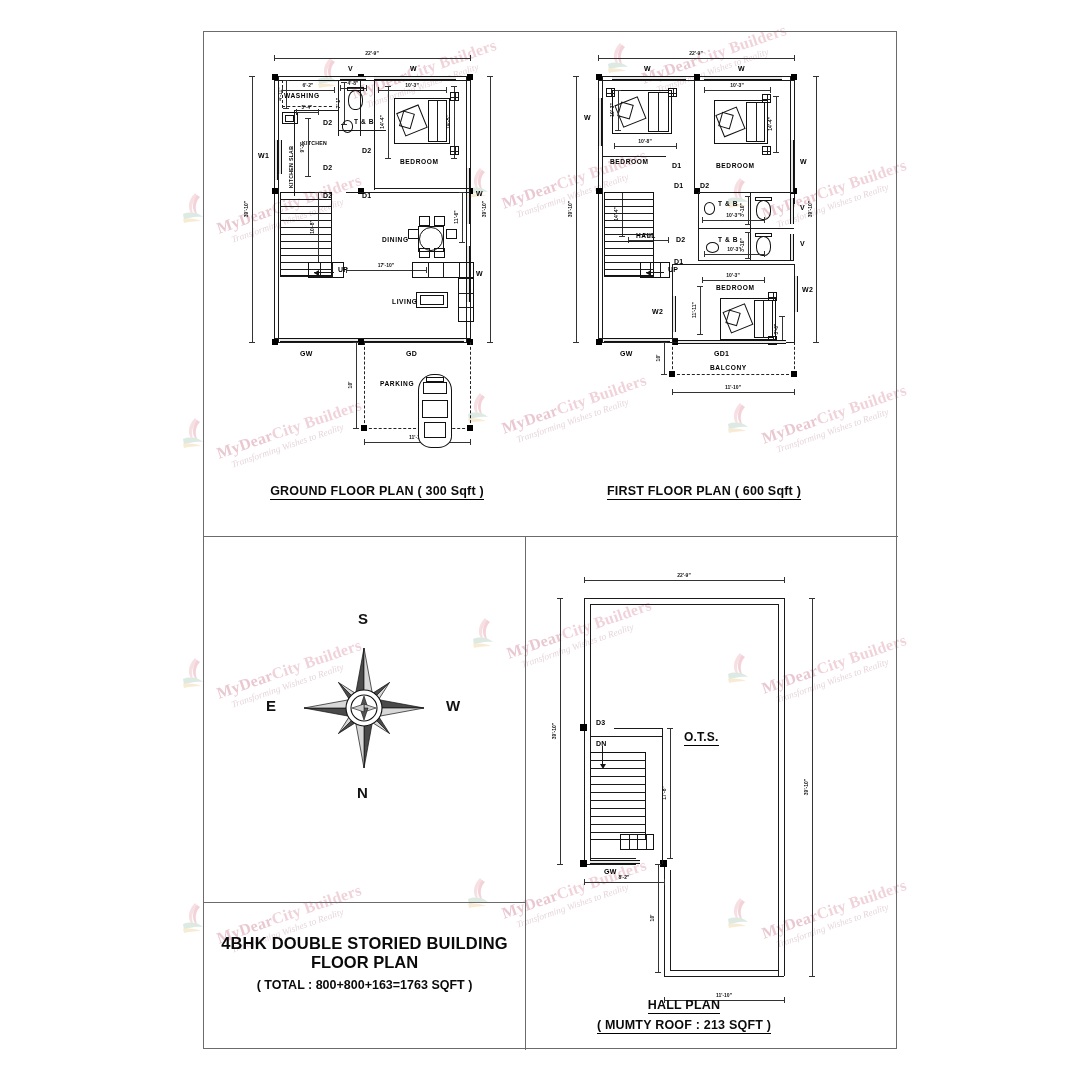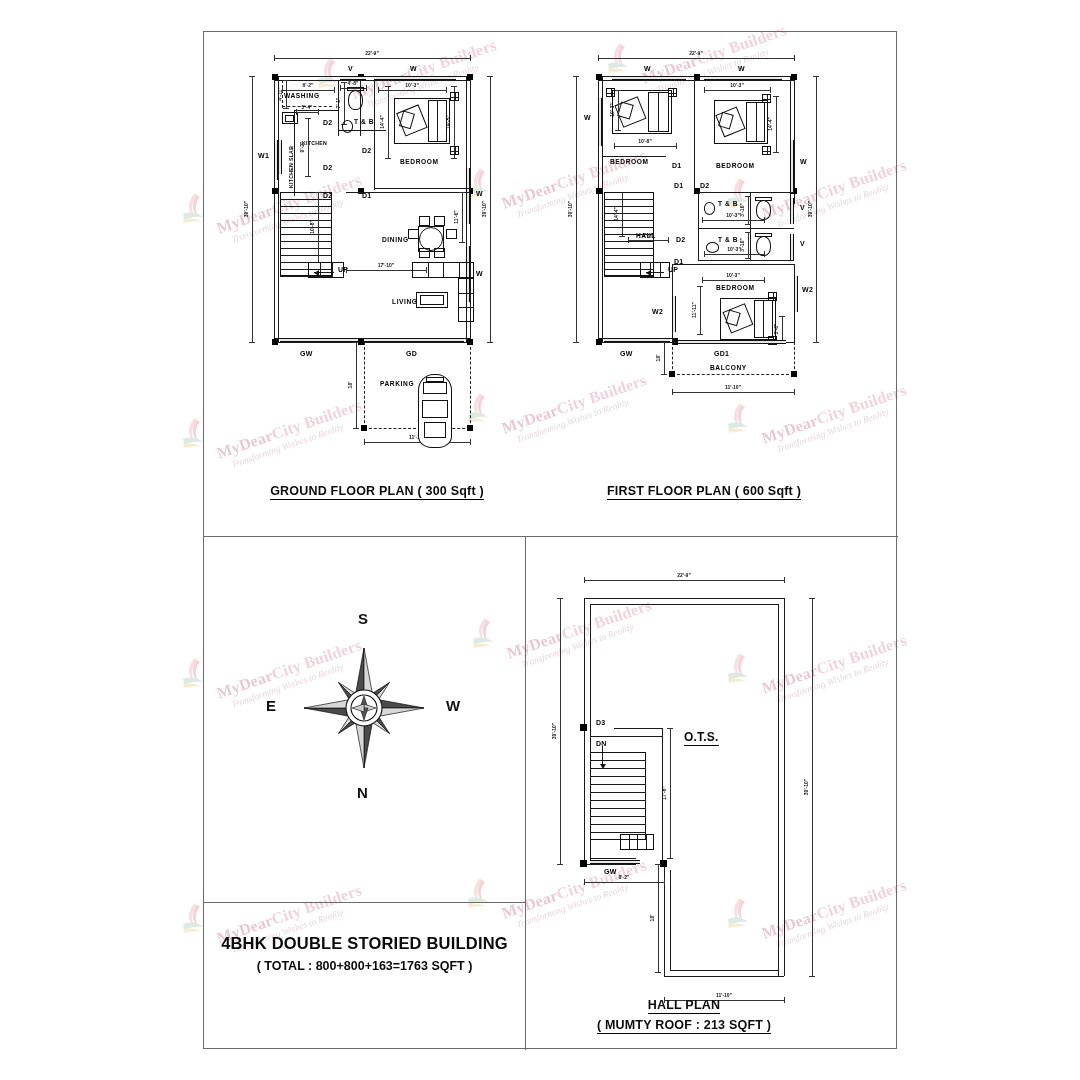--- a/index.html
+++ b/index.html
@@ -696,15 +696,16 @@
         <path d="M 75 79 L 63 75 L 75 71 Z" fill="#ccc" stroke="#111" stroke-width="0.6"></path>
       </svg>
       <div class="comp-lbl" style="left:154px;top:74px;">S</div>
       <div class="comp-lbl" style="left:153px;top:248px;">N</div>
       <div class="comp-lbl" style="left:62px;top:161px;">E</div>
       <div class="comp-lbl" style="left:242px;top:161px;">W</div>
     </div>
 
   <div class="title-main" style="top:902px;">
     <div class="l1">4BHK DOUBLE STORIED BUILDING</div>
+    <div class="l2">FLOOR PLAN</div>
     <div class="l3">( TOTAL : 800+800+163=1763 SQFT )</div>
   </div>
 </div>
 
 </body></html>

